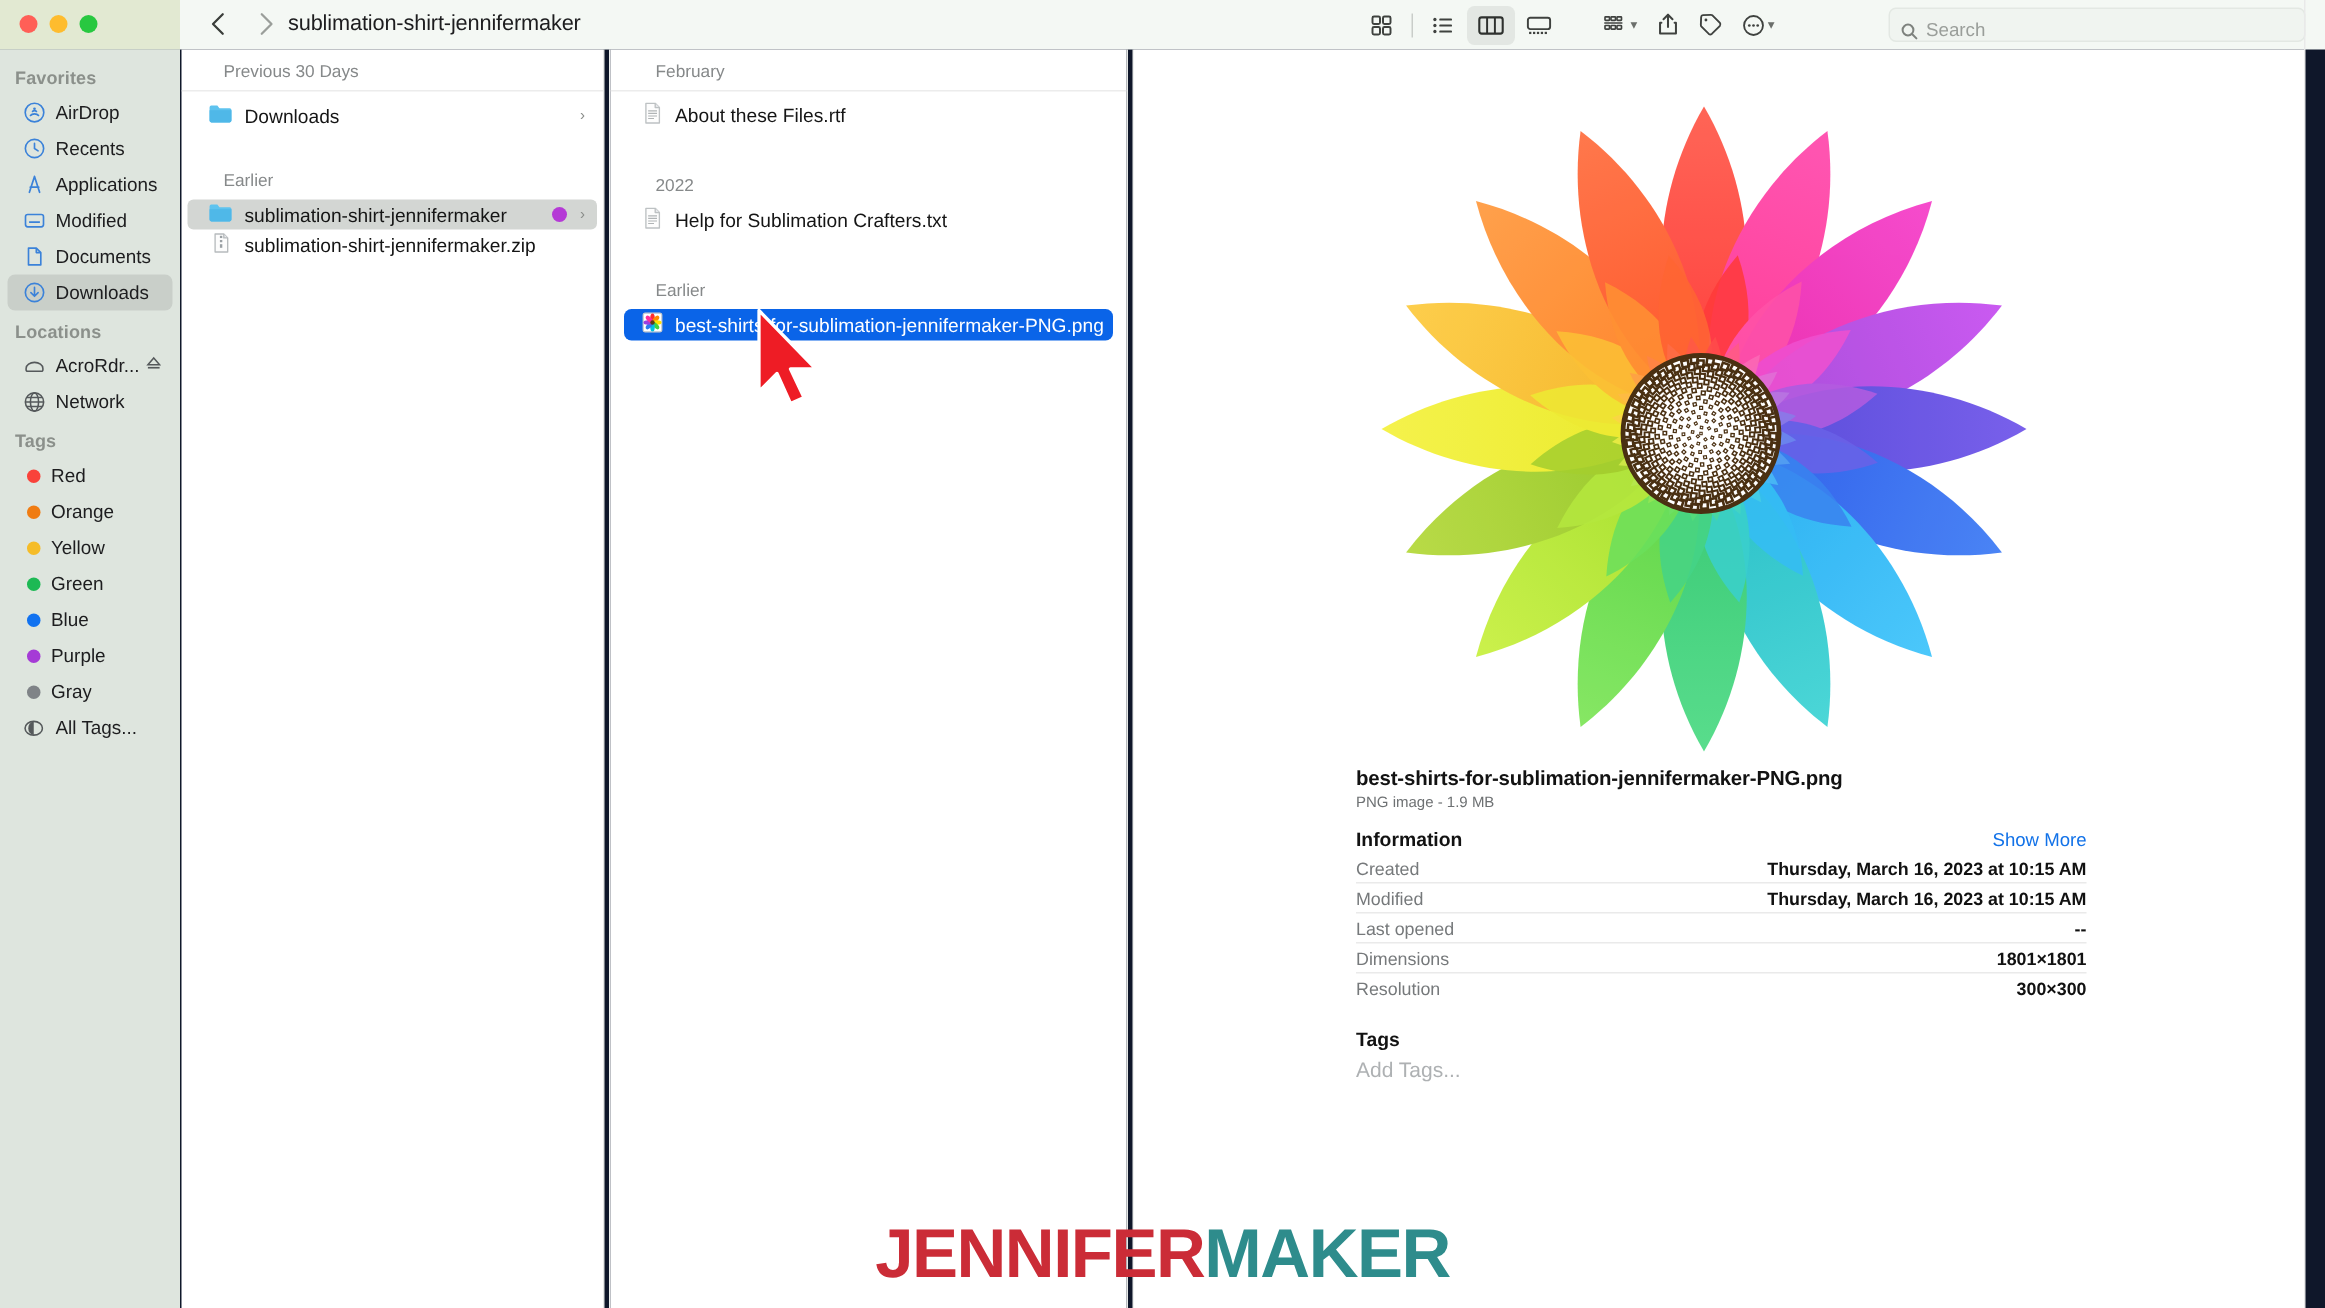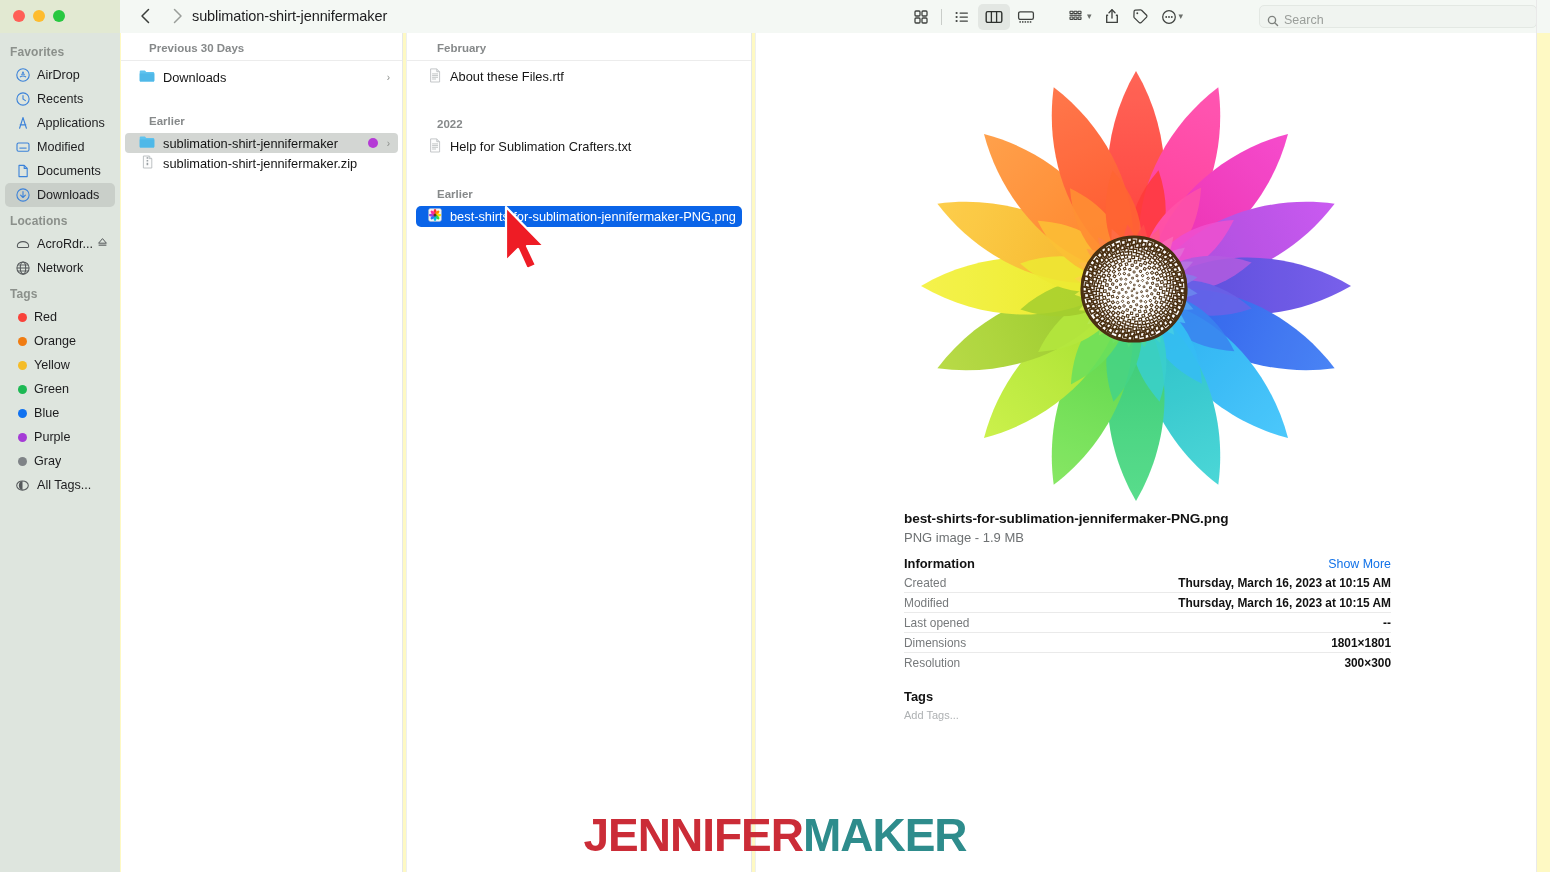--- a/index.html
+++ b/index.html
@@ -3,21 +3,21 @@
 <meta charset="utf-8">
 <style>
   * { box-sizing: border-box; margin: 0; padding: 0; }
   html, body {
     width: 1550px; height: 872px;
     font-family: "Liberation Sans", sans-serif;
     background: #ffffff;
     overflow: hidden;
     -webkit-font-smoothing: antialiased;
   }
-  #app { position: relative; width: 1550px; height: 872px; background:#fef9c3; }
+  #app { position: relative; width: 1550px; height: 872px; background:#0f172a; }
 
   
   #toolbar {
     position: absolute; left: 0; top: 0; width: 1550px; height: 33px;
     background: #f4f8f4;
     display: flex; align-items: center;
   }
   #toolbar-sidebar-part {
     position:absolute; left:0; top:0; width:120px; height:33px;
     background:#e2e9d2;
@@ -84,21 +84,21 @@
     position:absolute; left:121px; top:33px; width:281px; height:839px;
     background:#ffffff; overflow:hidden;
   }
   #col1-border { position:absolute; left:402px; top:33px; width:1px; height:839px; background:#e6e8e6;}
   #col2-border { position:absolute; left:751px; top:33px; width:1px; height:839px; background:#e6e8e6;}
   #col2-border2 { position:absolute; left:755px; top:33px; width:1px; height:839px; background:#eef0ee;}
   #col1-border2 { position:absolute; left:406px; top:33px; width:1px; height:839px; background:#eef0ee;}
   #win-right-border { position:absolute; left:1536px; top:0px; width:1px; height:872px; background:#e9e9e9;}
 
   .group-header {
-    font-size:11.5px; color:#86898a; font-weight:700;
+    font-size:11.5px; color:#86898a; font-weight:400;
     padding-left: 28px; height:28px; display:flex; align-items:flex-end; padding-bottom:6px;
   }
   .group-header.divider { border-bottom: 1px solid #ececec; }
 
   .file-row {
     height:20px; display:flex; align-items:center; gap:8px;
     padding-left: 14px; margin: 0 4px; border-radius:4px;
     font-size:12.8px; color:#151515; cursor:default; position:relative;
   }
   .file-row.sel-gray { background:#d3d6d3; margin-left:4px; margin-right:4px;}
@@ -119,35 +119,35 @@
     position:absolute; left:756px; top:33px; width:780px; height:839px;
     background:#ffffff; overflow:hidden;
   }
   #flower-wrap {
     position:absolute; left:150px; top:18px; width:460px; height:455px;
   }
   #info {
     position:absolute; left:148px; top:478px; width:487px;
   }
   #file-title { font-size:13.6px; font-weight:700; color:#121212; letter-spacing:-0.1px; }
-  #file-sub { font-size:13px; color:#6e7173; margin-top:4px; }
+  #file-sub { font-size:10px; color:#6e7173; margin-top:4px; }
   .info-head {
     display:flex; justify-content:space-between; align-items:baseline;
     margin-top:11px; margin-bottom:2px;
   }
   .info-head .ih-title { font-size:12.9px; font-weight:700; color:#121212;}
   .info-head .ih-link { font-size:12.4px; color:#1272e8; cursor:default;}
   .info-row {
     display:flex; justify-content:space-between; align-items:center;
     height:20px; border-bottom:1px solid #eaeaea; font-size:11.9px;
   }
   .info-row .k { color:#76797b; }
   .info-row .v { color:#111; font-weight:700; }
   #tags-head { font-size:12.9px; font-weight:700; color:#121212; margin-top:16px;}
-  #tags-add { font-size:11px; color:#aeb1b3; margin-top:5px; }
+  #tags-add { font-size:14px; color:#aeb1b3; margin-top:5px; }
 
   
   #cursor { position:absolute; left:503px; top:205px; width:56px; height:70px; pointer-events:none; }
 
   
   #watermark {
     position:absolute; left:0; top:805px; width:1550px; height:60px;
     display:flex; align-items:center; justify-content:center;
     font-size:46px; font-weight:700; letter-spacing:-1px;
   }

